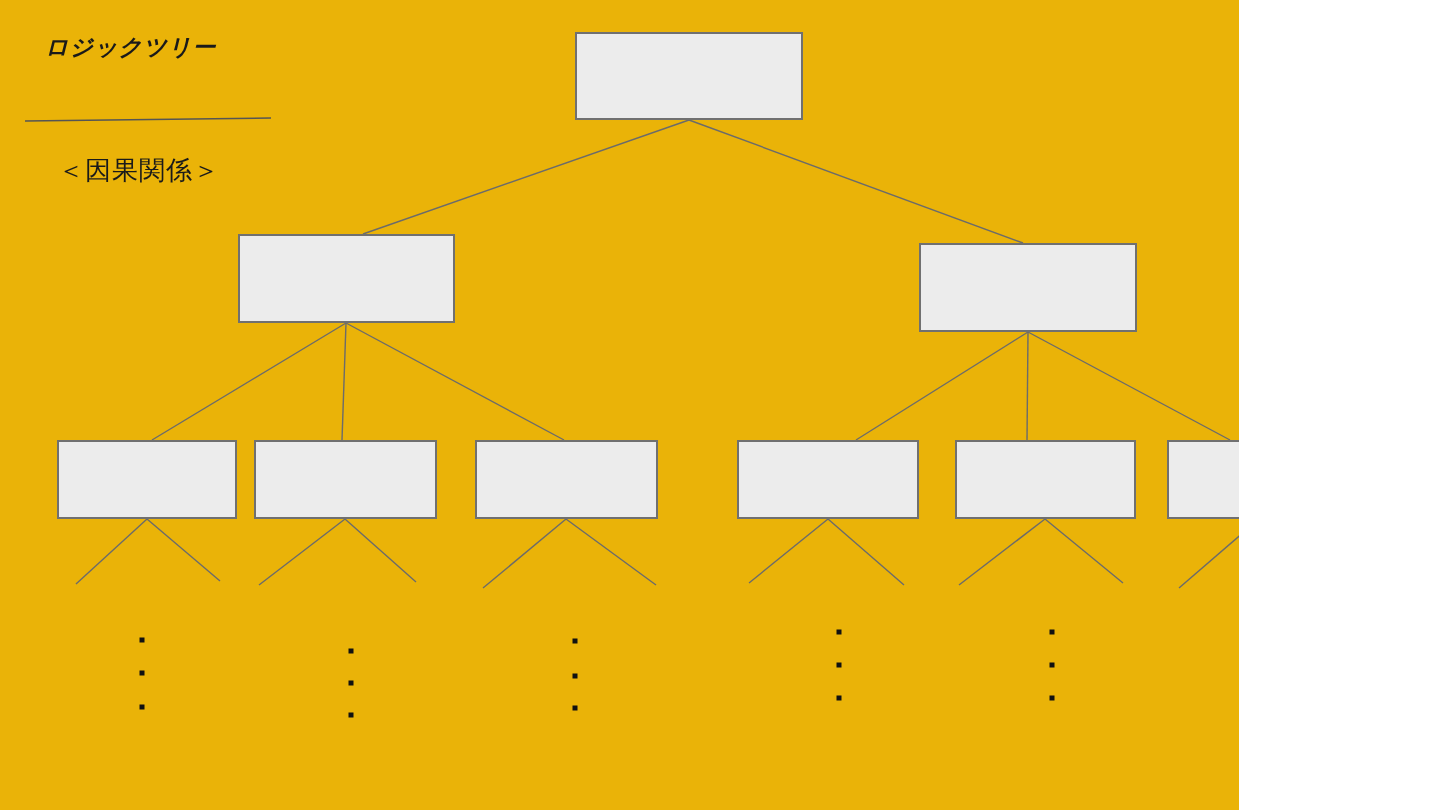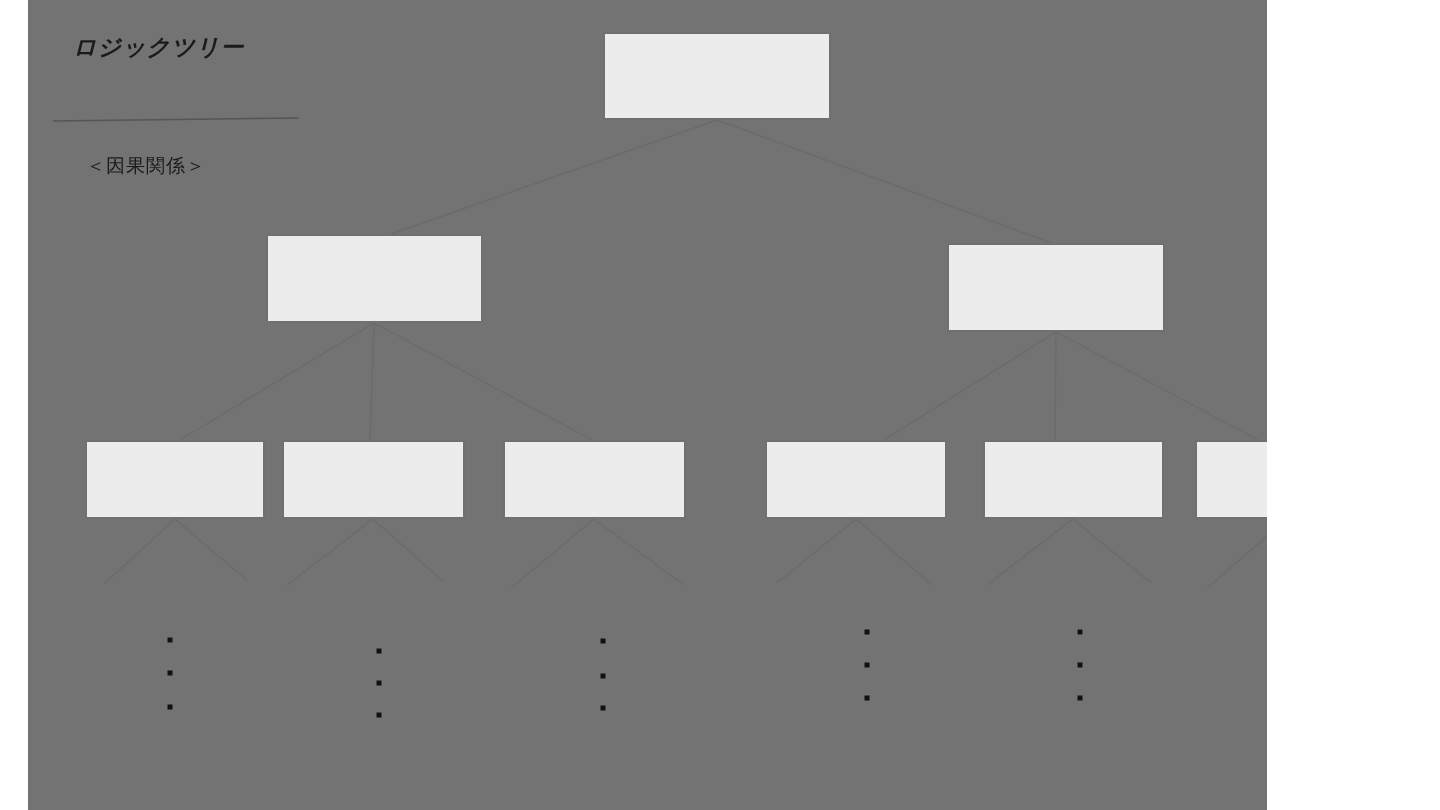--- a/index.html
+++ b/index.html
@@ -5,42 +5,41 @@
   html, body {
     margin: 0;
     padding: 0;
     background: #ffffff;
     font-family: "Liberation Sans", sans-serif;
   }
   .canvas {
     position: relative;
     width: 1239px;
     height: 810px;
-    background: #737373;
+    background: #eab308;
     overflow: hidden;
-    margin-left: 28px;
   }
   .page-title {
     position: absolute;
     left: 45px;
     top: 33px;
     margin: 0;
     font-size: 23px;
     line-height: 1.25;
     font-weight: bold;
     font-style: italic;
     letter-spacing: 1px;
     color: #1a1a1a;
   }
   .subtitle {
     position: absolute;
     left: 58px;
     top: 153px;
     margin: 0;
-    font-size: 19px;
+    font-size: 26px;
     font-weight: 400;
     color: #1a1a1a;
     letter-spacing: 1px;
   }
   svg.diagram-layer {
     position: absolute;
     left: 0;
     top: 0;
     width: 1440px;
     height: 810px;

